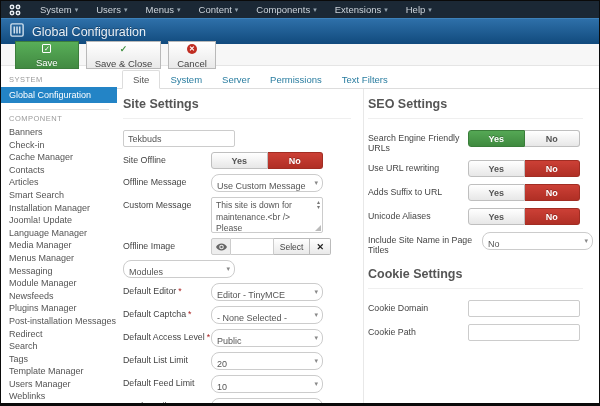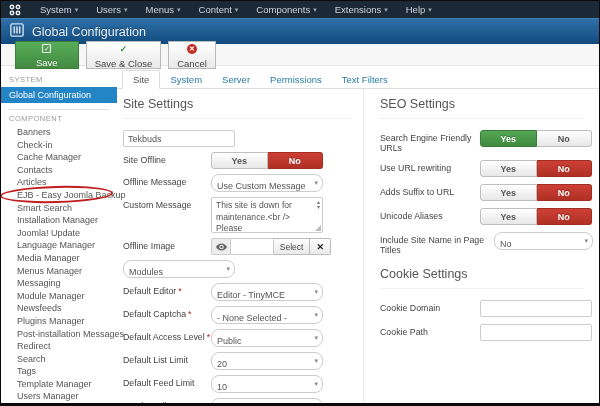--- a/index.html
+++ b/index.html
@@ -37,37 +37,37 @@
                   font-size:7px; line-height:10px; text-align:center; display:inline-block; font-weight:bold; }
 
   
   .bodywrap { flex:1; display:flex; min-height:0; }
 
   
   .sidebar { width:116px; flex:0 0 auto; padding-top:5px; }
   .side-h { font-size:7.5px; color:#9a9a9a; letter-spacing:.5px; margin:4px 8px 3px; }
   .side-active { background:#2384c6; color:#fff; font-size:9px; padding:3px 8px; cursor:pointer; }
   .side-sep { border:0; border-top:1px solid #e2e2e2; margin:6px 8px 2px; }
-  .side-item { font-size:9px; color:#555; padding:1px 16px; line-height:10.6px; cursor:pointer;
+  .side-item { font-size:9px; color:#555; padding:1px 8px; line-height:10.6px; cursor:pointer;
                white-space:nowrap; position:relative; }
   .ellipse { position:absolute; left:-1px; top:-3px; width:113px; height:17px;
              border:2px solid #c21d1d; border-radius:50%; transform:rotate(-1.5deg); pointer-events:none; }
 
   
   .main { flex:1; display:flex; flex-direction:column; min-width:0; }
   .tabsbar { flex:0 0 auto; display:flex; align-items:flex-end; padding:4px 8px 0 5px; border-bottom:1px solid #ddd; }
   .tab { font-size:9.5px; color:#2a7da0; padding:3px 10px; cursor:pointer; }
   .tab.active { background:#fff; color:#555; border:1px solid #ddd; border-bottom:1px solid #fff;
                 margin-bottom:-1px; border-radius:2px 2px 0 0; }
 
   .cols { flex:1; display:flex; min-height:0; }
   .col-left { width:246px; flex:0 0 auto; padding:4px 12px 0 6px; }
-  .col-right { flex:1; border-left:1px solid #e8e8e8; padding:4px 16px 0 16px; min-width:0; }
-
-  .section { font-size:12.5px; font-weight:400; color:#555; padding:4px 0 7px;
+  .col-right { flex:1; border-left:1px solid #e8e8e8; padding:4px 16px 0 4px; min-width:0; }
+
+  .section { font-size:12.5px; font-weight:700; color:#555; padding:4px 0 7px;
              border-bottom:1px solid #efefef; margin-bottom:11px; }
 
   .frow { display:flex; align-items:flex-start; margin-bottom:5px; }
   .frow-r { margin-bottom:7px; }
   .flabel { width:88px; flex:0 0 auto; font-size:8.8px; color:#444; padding-top:3px; line-height:1.15; }
   .flabel-r { width:100px; }
   .flabel-wide { width:114px; }
   .req { color:#a22; margin-left:2px; }
   .fctl { width:112px; flex:0 0 auto; }
   .fctl-grow { flex:1; margin-right:-10px; }
@@ -190,24 +190,20 @@
     <div class="sidebar">
       <div class="side-h">SYSTEM</div>
       <div class="side-active">Global Configuration</div>
       <hr class="side-sep">
       <div class="side-h">COMPONENT</div>
       <div class="side-item">Banners</div>
       <div class="side-item">Check-in</div>
       <div class="side-item">Cache Manager</div>
       <div class="side-item">Contacts</div>
       <div class="side-item">Articles</div>
-      <div class="side-item">
-        <span>EJB - Easy Joomla Backup</span>
-        <div class="ellipse"></div>
-      </div>
       <div class="side-item">Smart Search</div>
       <div class="side-item">Installation Manager</div>
       <div class="side-item">Joomla! Update</div>
       <div class="side-item">Language Manager</div>
       <div class="side-item">Media Manager</div>
       <div class="side-item">Menus Manager</div>
       <div class="side-item">Messaging</div>
       <div class="side-item">Module Manager</div>
       <div class="side-item">Newsfeeds</div>
       <div class="side-item">Plugins Manager</div>

